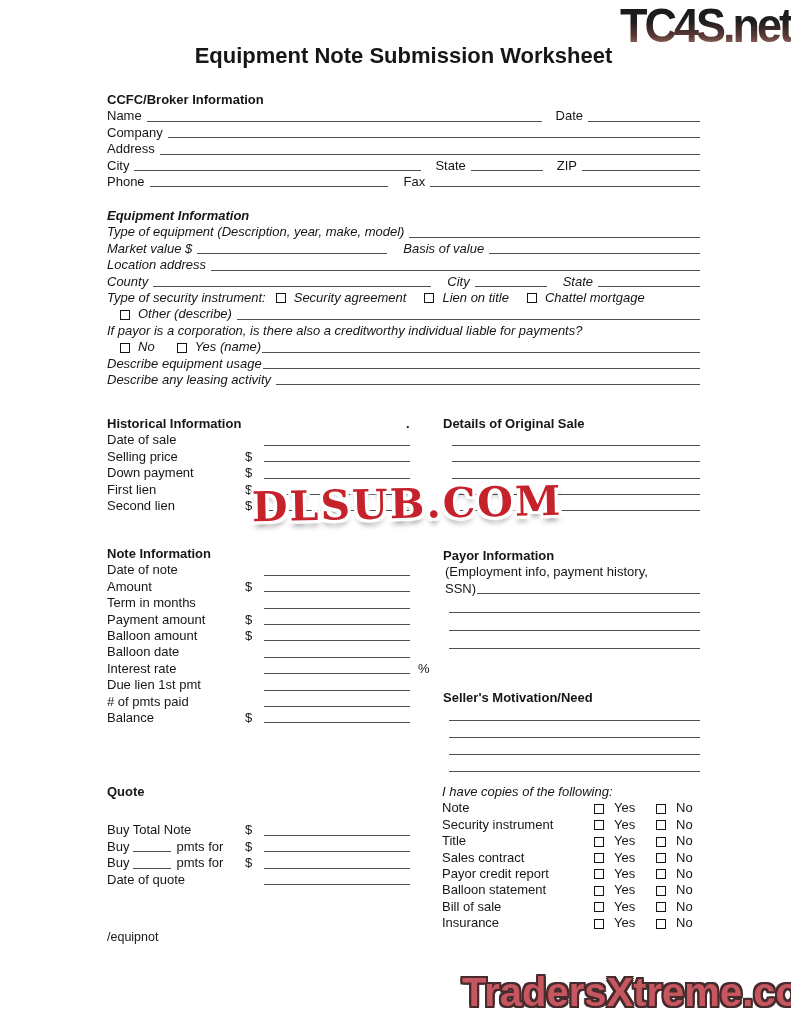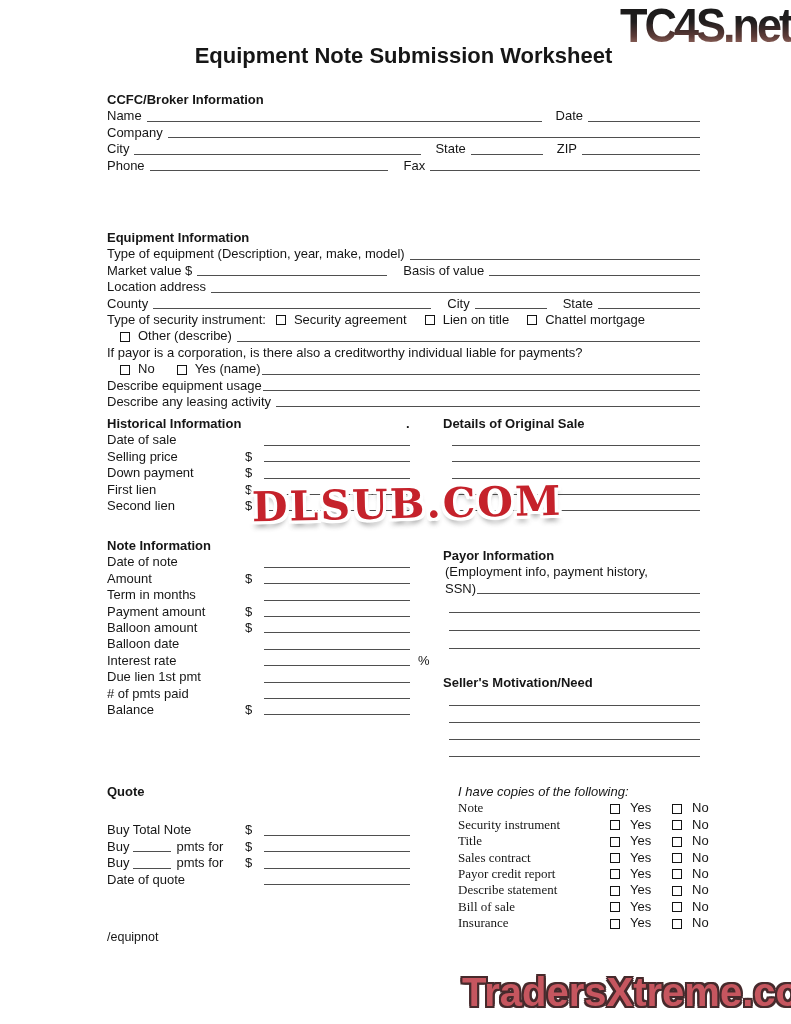--- a/index.html
+++ b/index.html
@@ -44,21 +44,21 @@
     text-shadow:
       -2px -2px 0 #462a2c,2px -2px 0 #462a2c,-2px 2px 0 #462a2c,2px 2px 0 #462a2c,
       -2px 0 0 #462a2c,2px 0 0 #462a2c,0 -2px 0 #462a2c,0 2px 0 #462a2c,
       -4px -4px 1px #fff,4px -4px 1px #fff,-4px 4px 1px #fff,4px 4px 1px #fff,
       0 -4px 1px #fff,0 4px 1px #fff,-4px 0 1px #fff,4px 0 1px #fff;
   }
   .italic{font-style:italic;}
   .col-right{position:absolute;width:257px;}
   .yes{flex:0 0 42px;margin-left:10px;}
   .no{margin-left:10px;}
-  .l152{flex:0 0 152px;font-family:Liberation Serif, serif;}
+  .l152{flex:0 0 152px;}
   .footer{position:absolute;left:107px;top:929px;font-size:12.5px;}
 </style>
 </head>
 <body>
 
 <div class="logo">TC4S.net</div>
 
 <div class="title">Equipment Note Submission Worksheet</div>
 
 <div class="sec" style="top:92px;">
@@ -67,36 +67,40 @@
     <span class="lbl">Name</span>
     <span class="line"></span>
     <span class="lbl ml14">Date</span>
     <span class="line" style="flex:0 0 112px;"></span>
   </div>
   <div class="row">
     <span class="lbl">Company</span>
     <span class="line"></span>
   </div>
   <div class="row">
+    <span class="lbl">Address</span>
+    <span class="line"></span>
+  </div>
+  <div class="row">
     <span class="lbl">City</span>
     <span class="line"></span>
     <span class="lbl ml14">State</span>
     <span class="line" style="flex:0 0 72px;"></span>
     <span class="lbl ml14">ZIP</span>
     <span class="line" style="flex:0 0 118px;"></span>
   </div>
   <div class="row">
     <span class="lbl">Phone</span>
     <span class="line" style="flex:0 0 238px;"></span>
     <span class="lbl ml16">Fax</span>
     <span class="line"></span>
   </div>
 </div>
 
-<div class="sec" style="top:230px;">
+<div class="sec" style="top:208px;font-style:italic;">
   <div class="row h">Equipment Information</div>
   <div class="row">
     <span class="lbl">Type of equipment (Description, year, make, model)</span>
     <span class="line"></span>
   </div>
   <div class="row">
     <span class="lbl">Market value $</span>
     <span class="line" style="flex:0 0 190px;"></span>
     <span class="lbl ml16">Basis of value</span>
     <span class="line"></span>
@@ -181,21 +185,21 @@
   </div>
   <div class="row">
     <span class="lbl l138">Second lien</span>
     <span class="dol">$</span>
     <span class="line fx146"></span>
     <span class="rline"></span>
   </div>
 </div>
 
 <div class="sec" style="top:538px;height:220px;">
-  <div style="position:absolute;left:0;top:0;width:340px;">
+  <div style="position:absolute;left:0;top:8px;width:340px;">
     <div class="row h">Note Information</div>
     <div class="row">
       <span class="lbl l138">Date of note</span>
       <span class="dol"></span>
       <span class="line fx146"></span>
     </div>
     <div class="row">
       <span class="lbl l138">Amount</span>
       <span class="dol">$</span>
       <span class="line fx146"></span>
@@ -254,21 +258,21 @@
     </div>
     <div class="row" style="height:18.4px;">
         <span class="line" style="margin-left:6px;"></span>
       </div>
     <div class="row" style="height:18.4px;">
         <span class="line" style="margin-left:6px;"></span>
       </div>
     <div class="row" style="height:18.4px;">
         <span class="line" style="margin-left:6px;"></span>
       </div>
-    <div class="row h" style="margin-top:23px;">Seller's Motivation/Need</div>
+    <div class="row h" style="margin-top:38px;">Seller's Motivation/Need</div>
     <div class="row" style="height:17.2px;">
         <span class="line" style="margin-left:6px;"></span>
       </div>
     <div class="row" style="height:17.2px;">
         <span class="line" style="margin-left:6px;"></span>
       </div>
     <div class="row" style="height:17.2px;">
         <span class="line" style="margin-left:6px;"></span>
       </div>
     <div class="row" style="height:17.2px;">
@@ -303,21 +307,21 @@
       <span class="dol">$</span>
       <span class="line fx146"></span>
     </div>
     <div class="row">
       <span class="lbl l138">Date of quote</span>
       <span class="dol"></span>
       <span class="line fx146"></span>
     </div>
   </div>
 
-  <div class="col-right" style="left:351px;top:0;width:246px;">
+  <div class="col-right" style="left:335px;top:0;width:246px;">
     <div class="row italic">I have copies of the following:</div>
     <div class="row">
       <span class="lbl l152">Note</span>
       <span class="box"></span>
       <span class="yes">Yes</span>
       <span class="box"></span>
       <span class="no">No</span>
     </div>
     <div class="row">
       <span class="lbl l152">Security instrument</span>
@@ -341,21 +345,21 @@
       <span class="no">No</span>
     </div>
     <div class="row">
       <span class="lbl l152">Payor credit report</span>
       <span class="box"></span>
       <span class="yes">Yes</span>
       <span class="box"></span>
       <span class="no">No</span>
     </div>
     <div class="row">
-      <span class="lbl l152">Describe statement</span>
+      <span class="lbl l152">Balloon statement</span>
       <span class="box"></span>
       <span class="yes">Yes</span>
       <span class="box"></span>
       <span class="no">No</span>
     </div>
     <div class="row">
       <span class="lbl l152">Bill of sale</span>
       <span class="box"></span>
       <span class="yes">Yes</span>
       <span class="box"></span>

